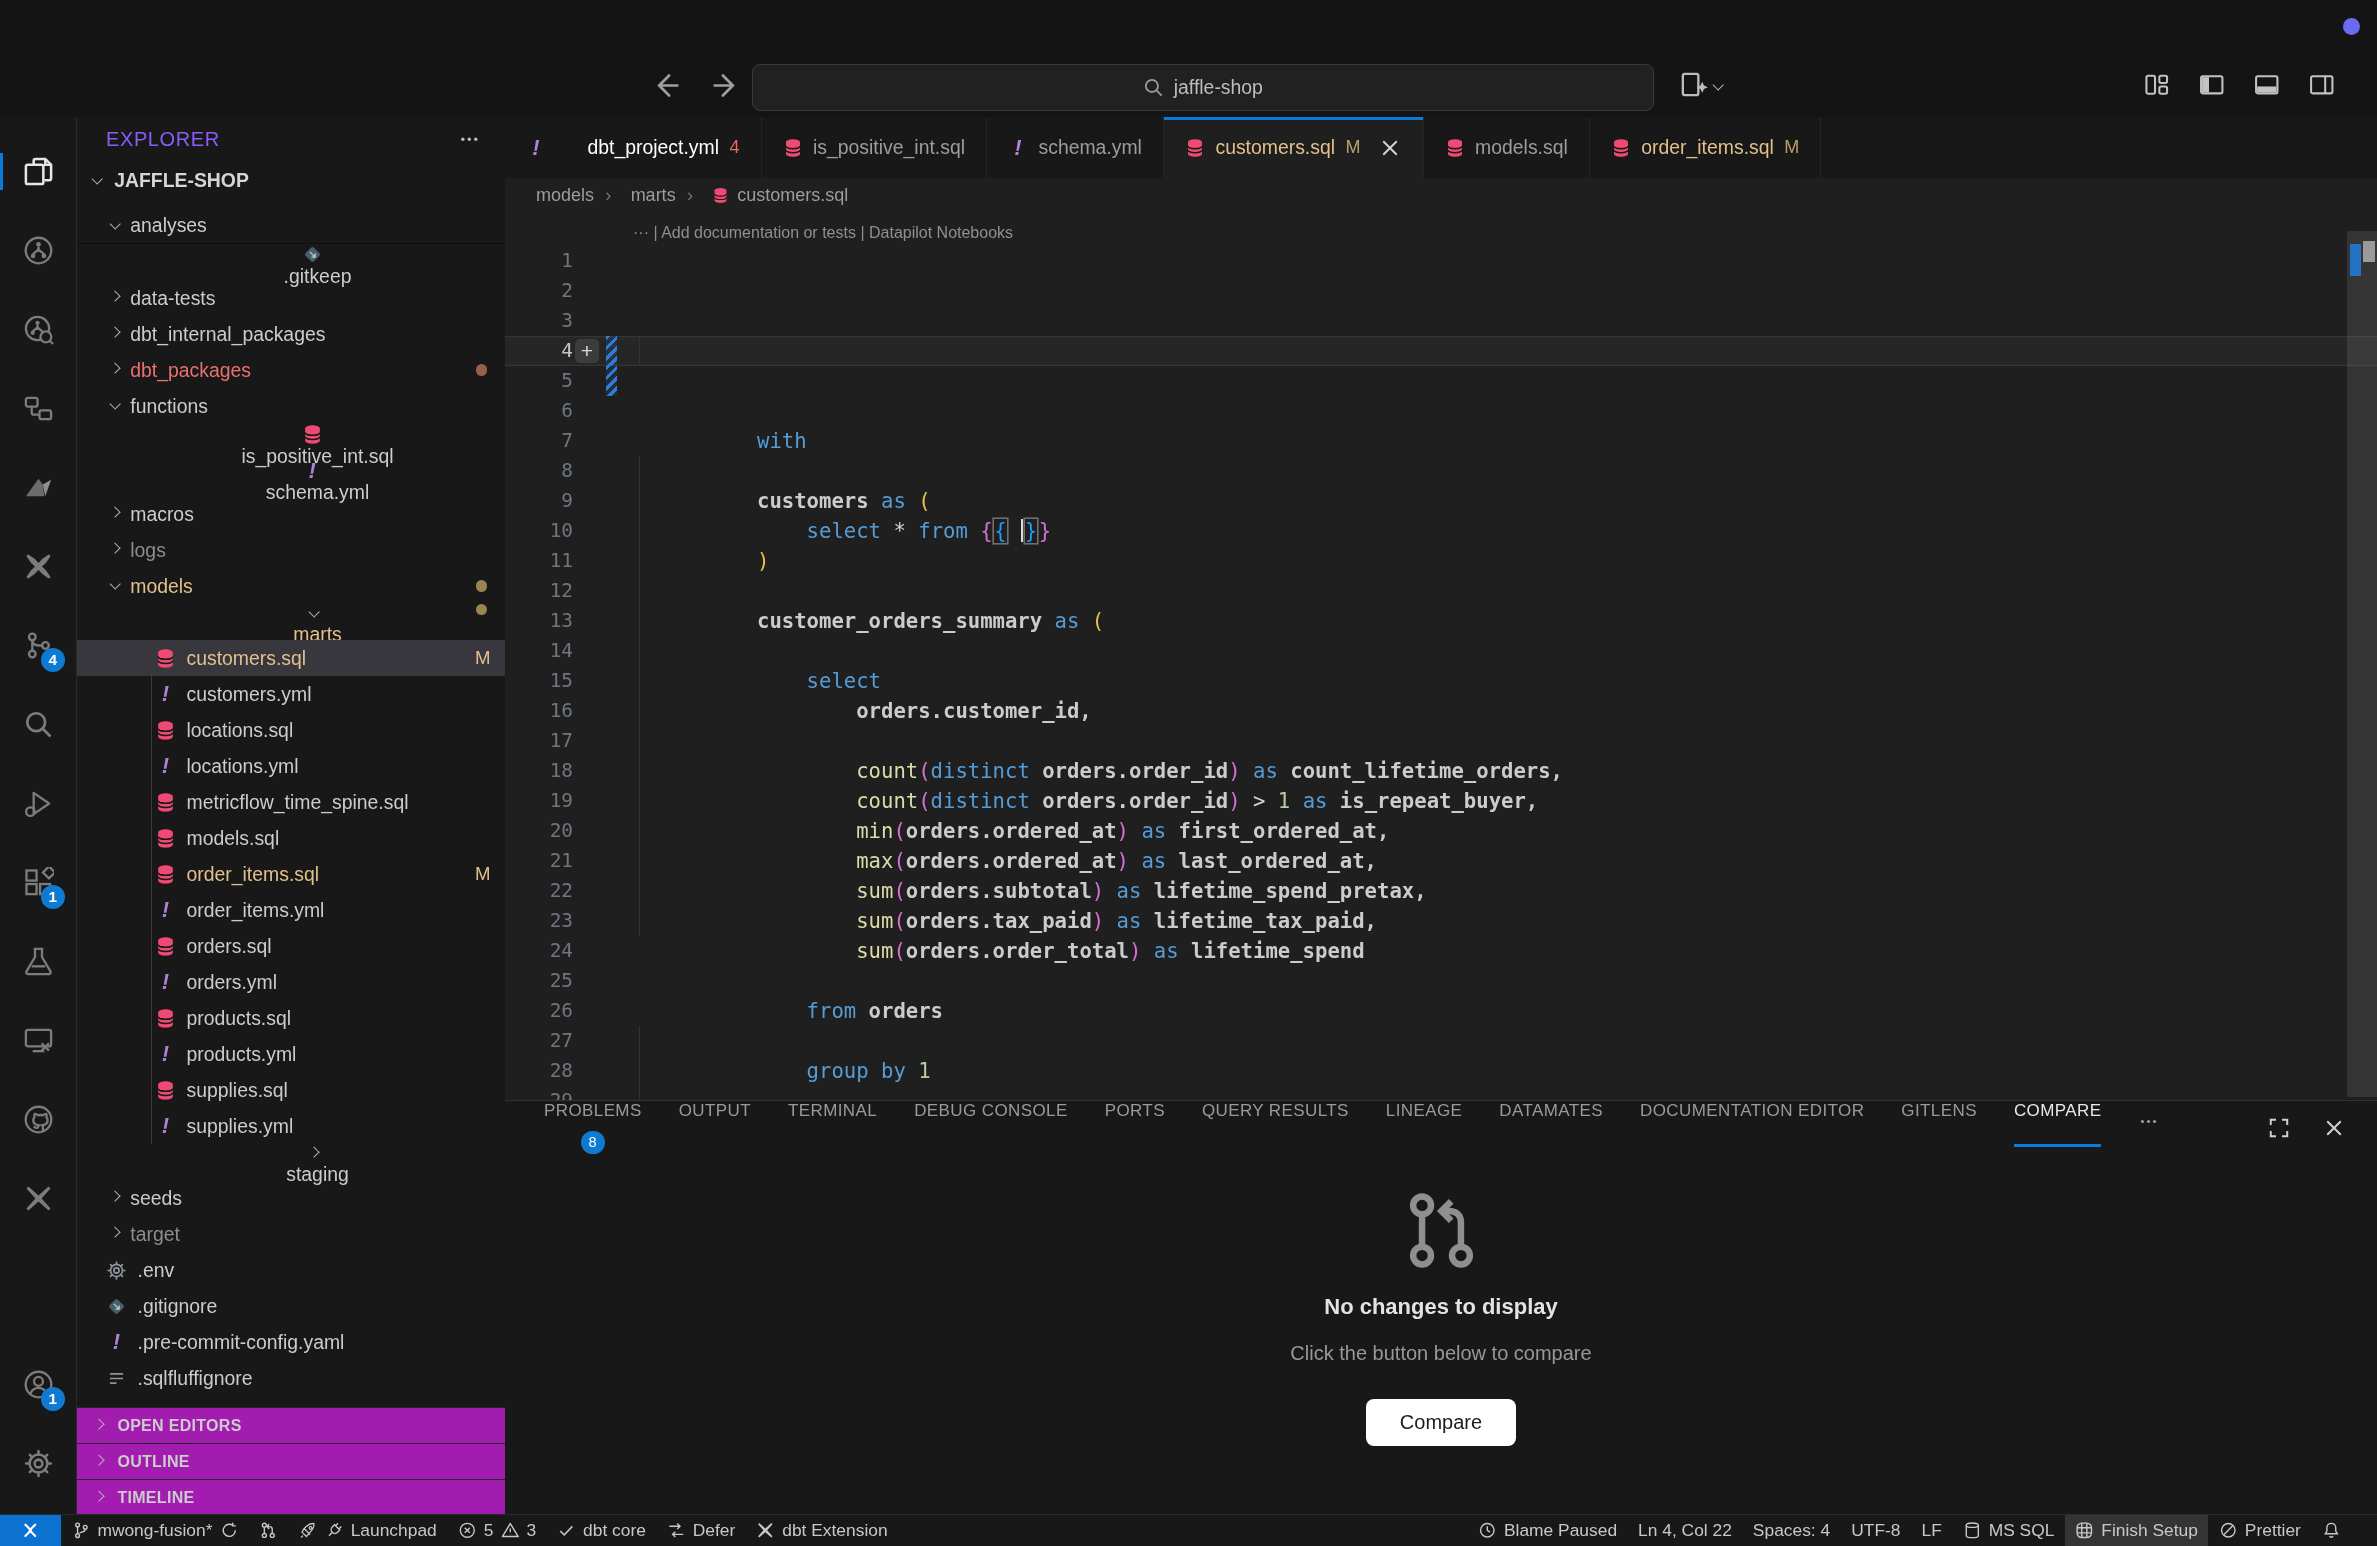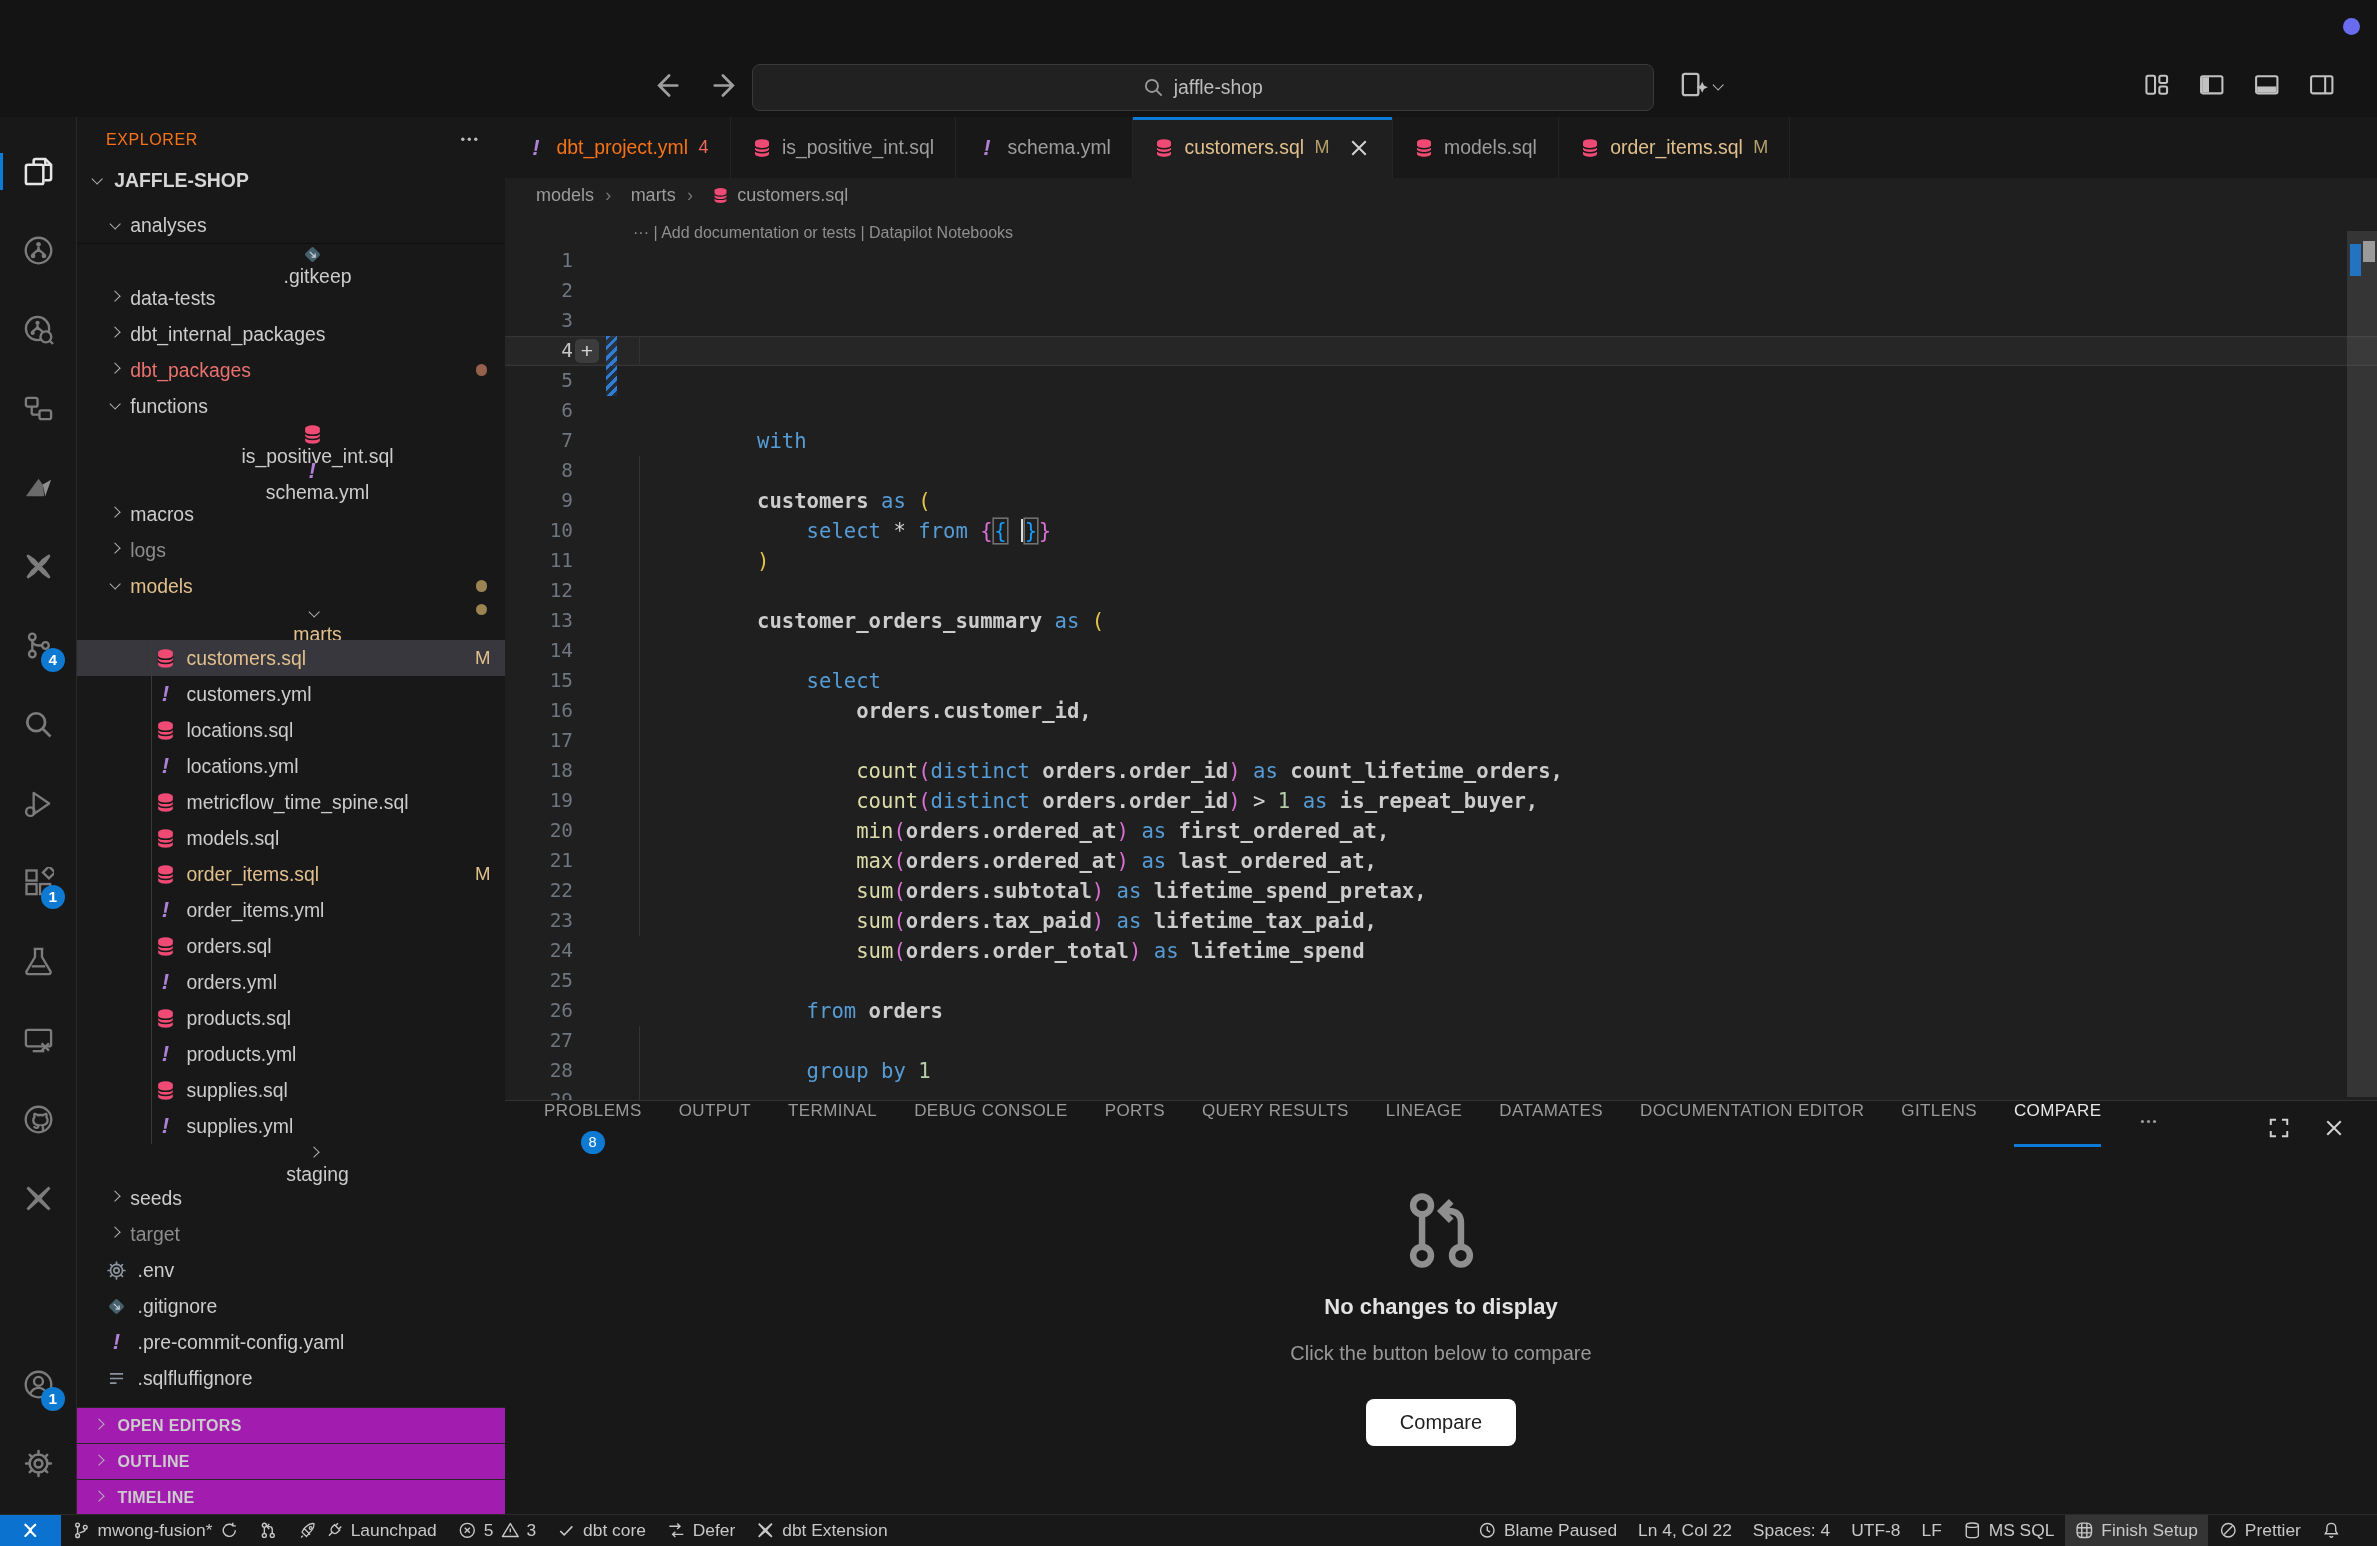--- a/index.html
+++ b/index.html
@@ -36,21 +36,21 @@
   .abtn.active { color:#e6e6e6; }
   .abtn.active::before { content:''; position:absolute; left:0; top:21px; bottom:21px; width:3.2px; background:#0c7bd8; }
   .abadge { position:absolute; right:11.3px; bottom:13px; min-width:24px; height:24px; padding:0 5.7px;
     border-radius:12px; background:#0e7ad1; color:#fff; font-size:15.4px; font-weight:700;
     display:flex; align-items:center; justify-content:center; }
 
   
   #sidebar { position:absolute; left:77px; top:117px; width:429px; height:1397px;
     background:#181818; border-right:0.8px solid #2a2a2a; overflow:hidden; }
   .sb-head { height:45px; display:flex; align-items:center; justify-content:space-between; padding:0 24px 0 29px; }
-  .sb-title { font-size:16px; letter-spacing:0.6px; color:#f97316; }
+  .sb-title { font-size:20px; letter-spacing:0.6px; color:#8b5cf6; }
   .sb-more { width:22.6px; height:22.6px; color:#bcbcbc; }
   .sb-root { height:37px; display:flex; align-items:center; gap:6.5px; padding-left:11.3px;
     font-weight:700; font-size:19.4px; color:#d6d6d6; }
   .chev { width:19.4px; height:19.4px; position:relative; flex:0 0 auto; }
   .chev::after { content:''; position:absolute; left:4.9px; top:4px; width:7.3px; height:7.3px;
     border-right:1.8px solid #b6b6b6; border-bottom:1.8px solid #b6b6b6; }
   .chev.exp::after { transform:rotate(45deg); }
   .chev.col::after { transform:rotate(-45deg); }
   #tree { position:absolute; top:91px; left:0; right:0; bottom:107px; overflow:hidden; }
   .trow { position:relative; height:36px; display:flex; align-items:center; font-size:19.4px; color:#cccccc; }
@@ -761,21 +761,21 @@
       </div>
   </aside>
 
   <main id="editor">
     <div id="tabbar">
 
         <div class="tab">
           <span class="tab-ic">
             <b class="bang">!</b>
           </span>
-          <span class="tab-label" style="color: #f97316;">dbt_project.yml</span>
+          <span class="tab-label" style="color: #ffffff; margin-left: 31px;">dbt_project.yml</span>
           <span class="tab-suffix" style="color: rgb(236, 106, 94);">4</span>
 
         </div>
 
         <div class="tab">
           <span class="tab-ic">
             <svg viewBox="0 0 16 16">
               <ellipse cx="8" cy="3.2" rx="5.6" ry="2.2" fill="#ee4a74"></ellipse>
               <path d="M2.4 3.2v9.6c0 1.2 2.5 2.2 5.6 2.2s5.6-1 5.6-2.2V3.2z" fill="#ee4a74"></path>
               <path d="M2.4 6.4c0 1.2 2.5 2.2 5.6 2.2s5.6-1 5.6-2.2M2.4 9.6c0 1.2 2.5 2.2 5.6 2.2s5.6-1 5.6-2.2" fill="none" stroke="#181818" stroke-width="1.1"></path>

